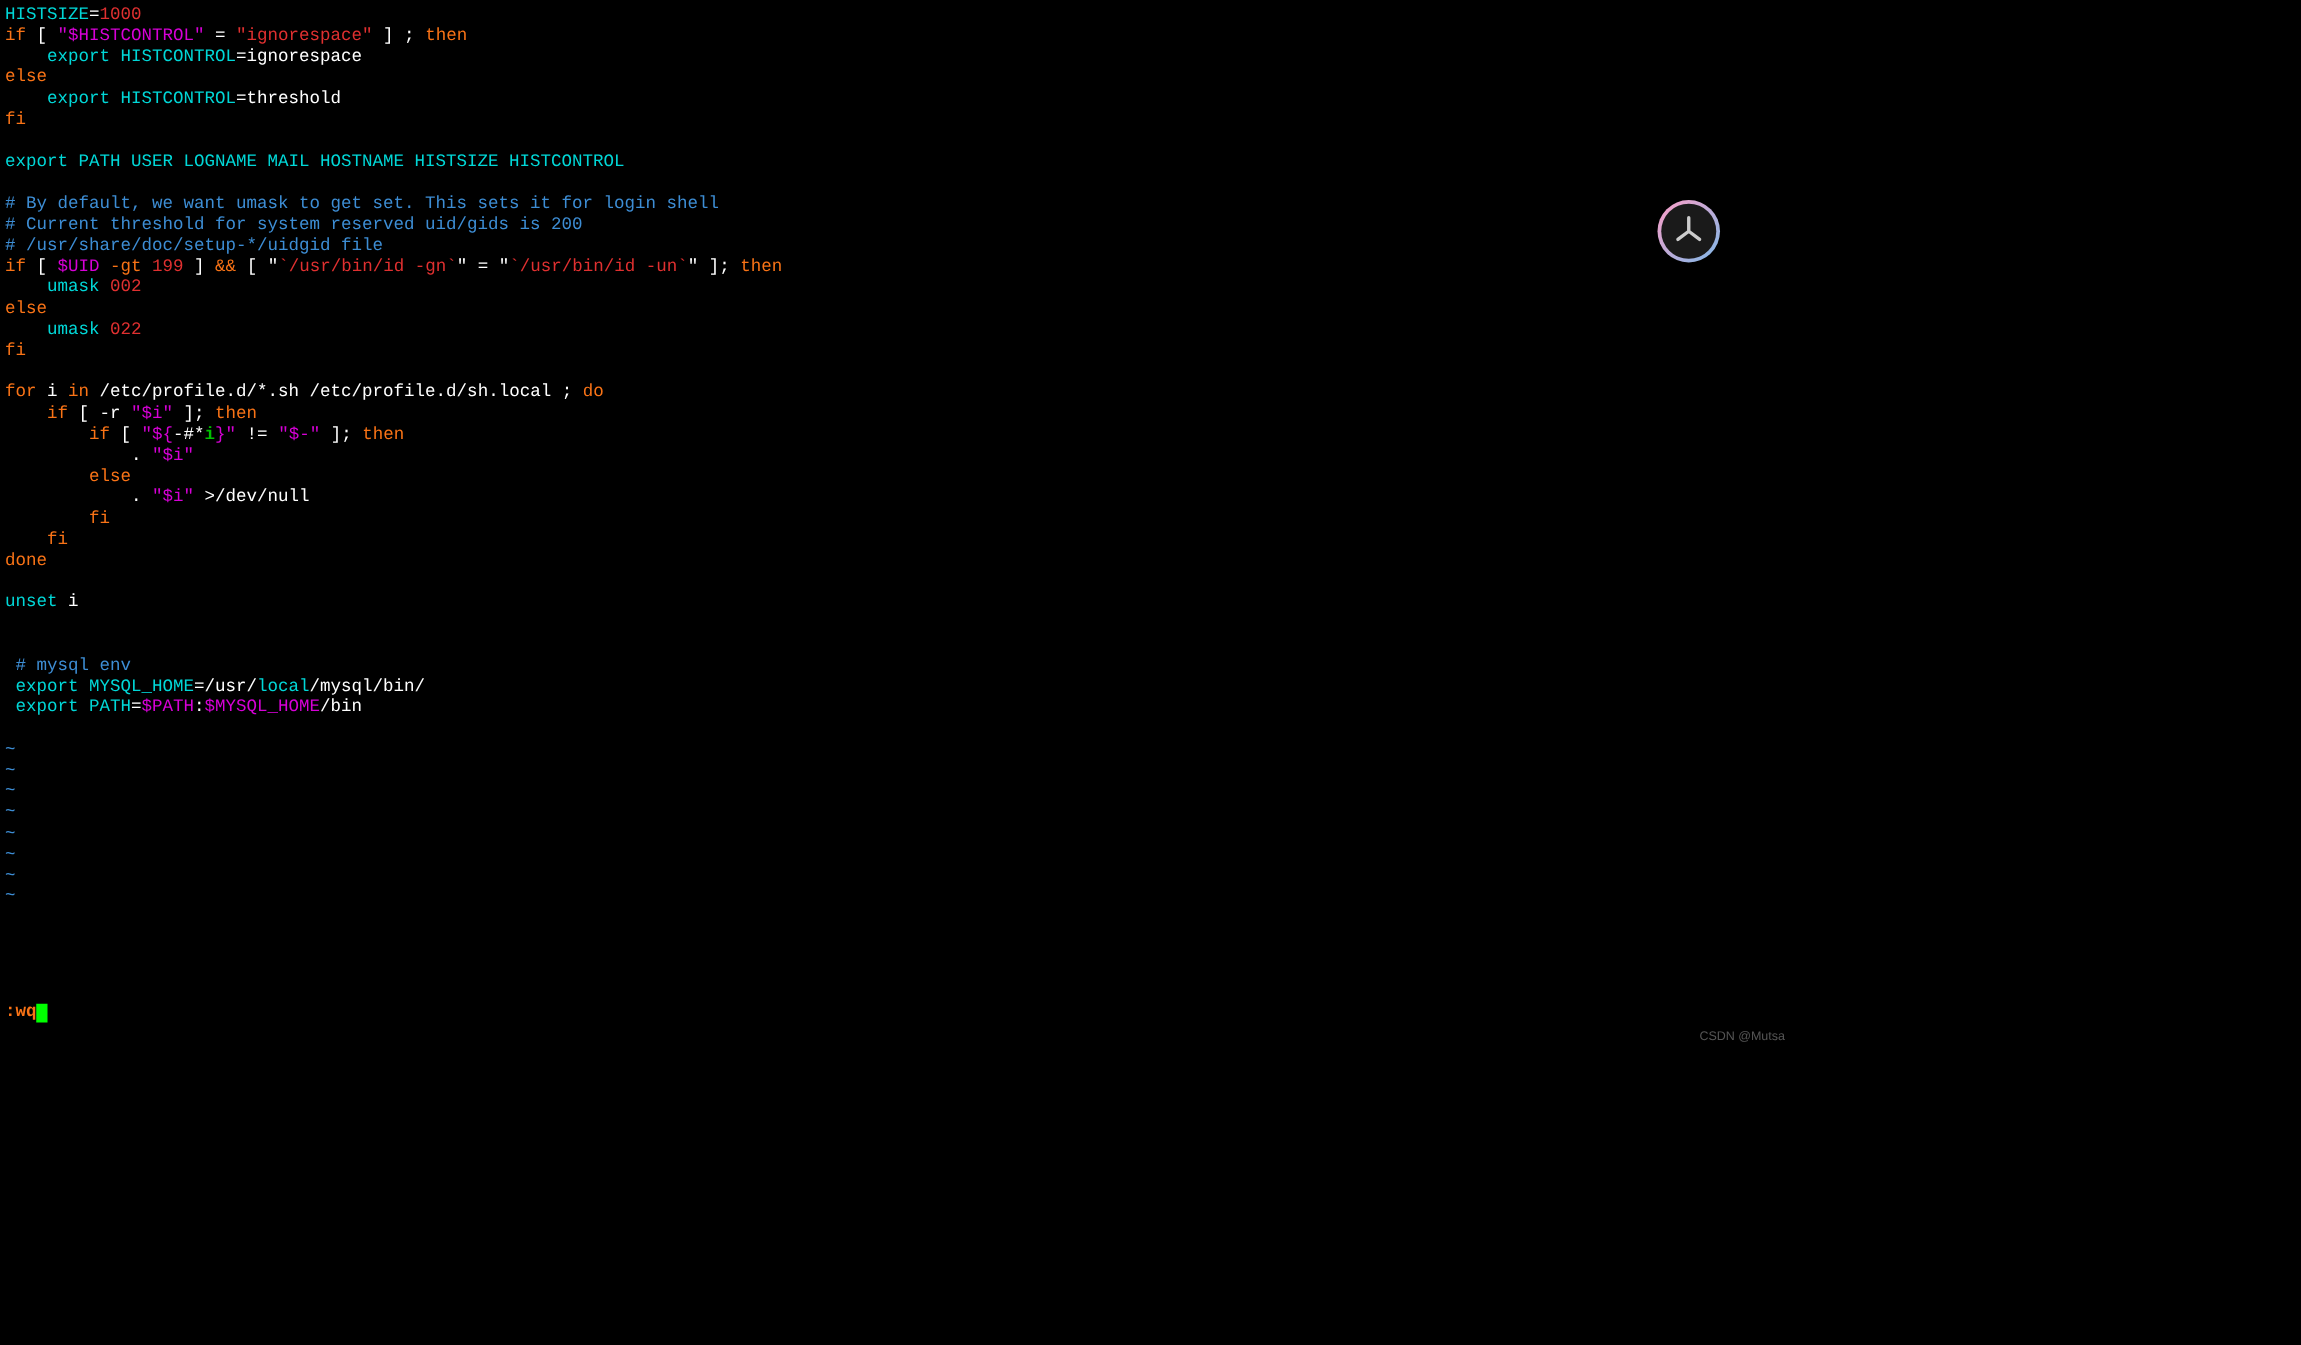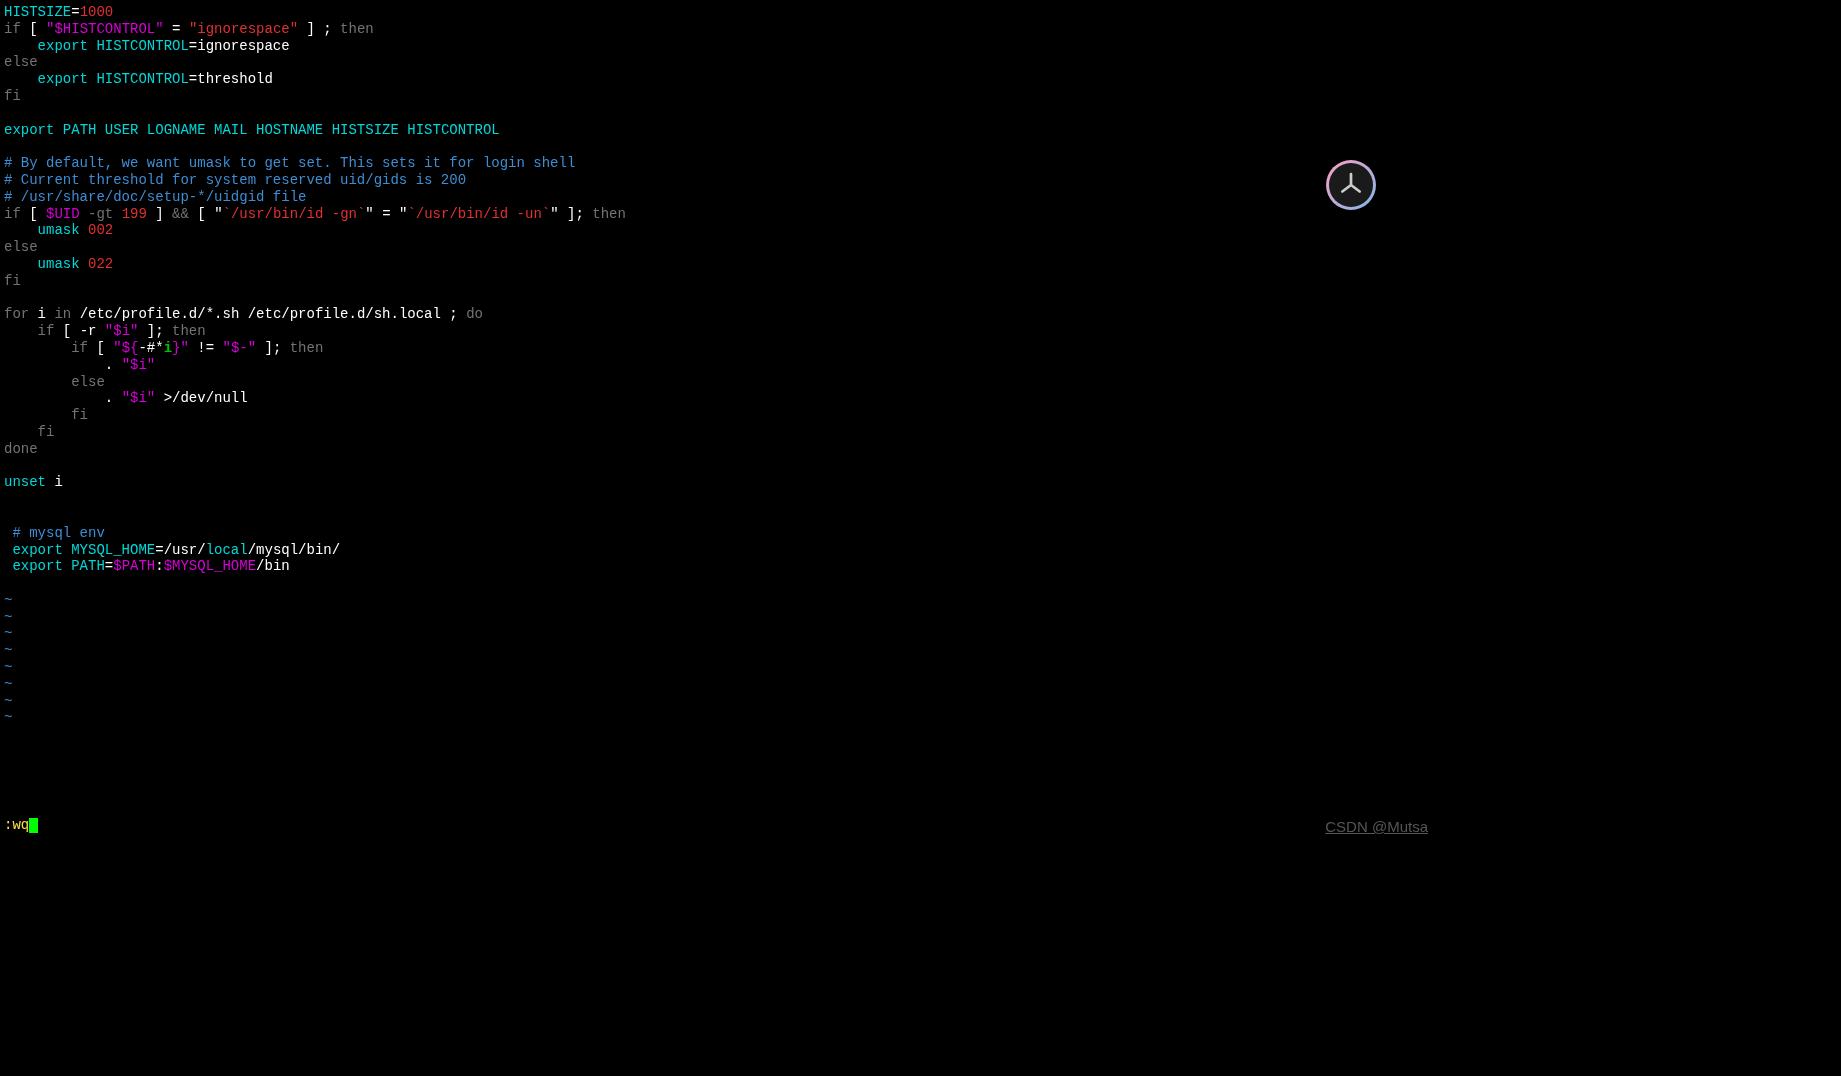--- a/index.html
+++ b/index.html
@@ -11,46 +11,46 @@
       color: #fff;
       padding: 4px;
       position: relative;
       min-height: 840px;
       width: 1436px;
     }
     .line { white-space: pre; font-family: Liberation Mono, monospace; }
     .cyan { color: #00d7d7; }
     .white { color: #ffffff; }
     .red { color: #e03030; }
-    .yellow { color: #737373; }
+    .yellow { color: #f97316; }
     .blue { color: #3d8dd4; }
     .magenta { color: #d700d7; }
     .green-bold { color: #00c000; font-weight: bold; }
     .tilde { color: #3d8dd4; }
     .cursor {
       display: inline-block;
       background: #00ff00;
       width: 9px;
       height: 15px;
       vertical-align: text-bottom;
     }
     .command-line {
       position: absolute;
-      bottom: 6px;
+      bottom: 21px;
       left: 4px;
-      color: #fde047;
+      color: #f97316;
+      font-weight: bold;
     }
     .watermark {
       position: absolute;
       bottom: 4px;
       right: 8px;
       color: #555;
-      font-size: 15px;
+      font-size: 10px;
       font-family: sans-serif;
-      text-decoration: underline;
     }
     .logo {
       position: absolute;
       top: 160px;
       right: 60px;
       width: 50px;
       height: 50px;
       border-radius: 50%;
       background: linear-gradient(135deg, #ff9ec7 0%, #7db8e8 100%);
       padding: 3px;

